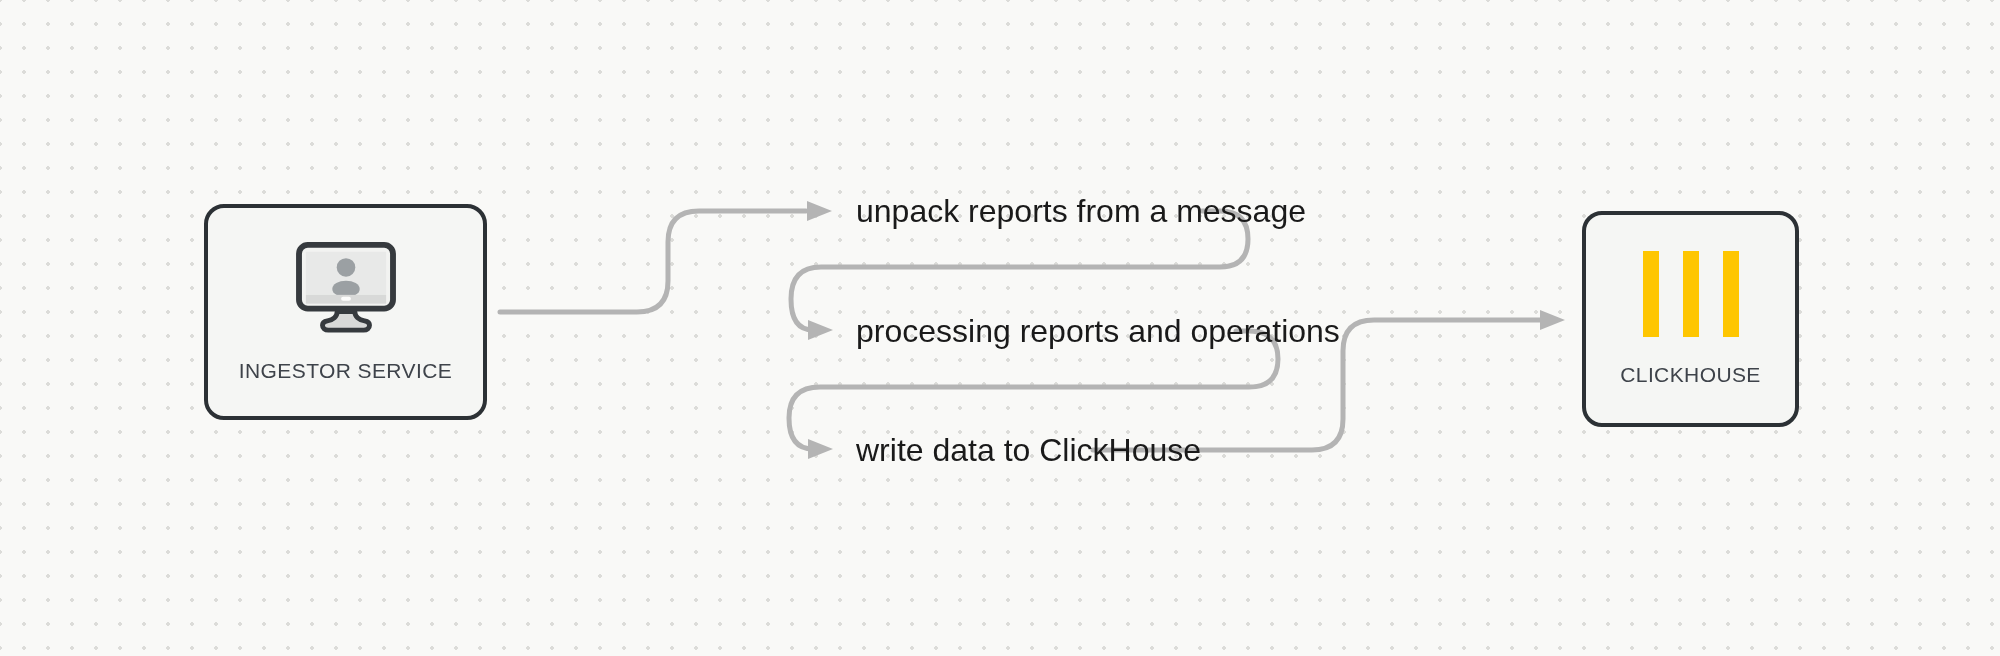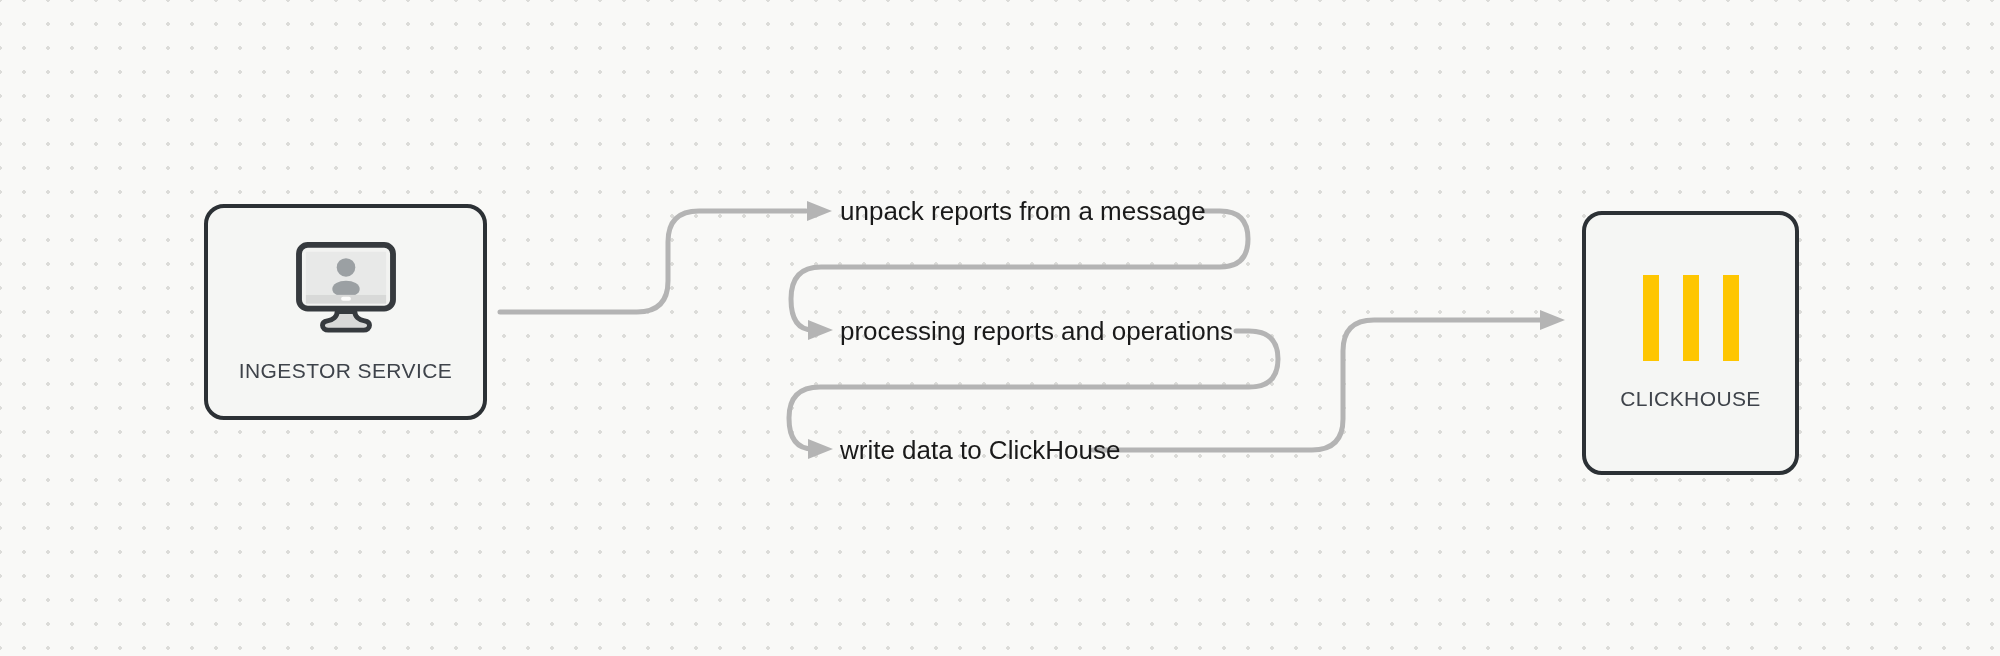--- a/index.html
+++ b/index.html
@@ -27,21 +27,21 @@
     box-sizing:border-box;
     background: var(--node-fill, #f5f6f4);
     border: 4px solid var(--node-border, #2c3135);
     border-radius: 20px;
     display:flex;
     flex-direction:column;
     align-items:center;
     justify-content:center;
   }
   #node-ingestor   { left:204px; top:204px; width:283px; height:216px; gap:24px; }
-  #node-clickhouse { left:1582px; top:211px; width:217px; height:264px; gap:26px; }
+  #node-clickhouse { left:1582px; top:211px; width:217px; height:216px; gap:26px; }
 
   .caption {
     font-size: 21px;
     letter-spacing: 0.4px;
     color: var(--caption-text, #3e434a);
     white-space: nowrap;
   }
 
   
   .ch-logo { display:flex; gap:24px; height:86px; }
@@ -52,24 +52,25 @@
   .mi-screen { fill:#e8e9e8; }
   .mi-person { fill: var(--icon-person, #9ba0a3); }
   .mi-bezel  { fill:#d8d9d8; }
   .mi-notch  { fill:#fdfdfc; }
   .mi-stand  { fill:#d8d9d8; stroke: var(--icon-dark, #363a3e); stroke-width:5; stroke-linejoin:round; }
 
   
   .step-label {
     position:absolute;
     transform: translateY(-50%);
-    font-size: 26px;
+    font-size: 32px;
     color: var(--label-text, #1a1a1a);
     white-space: nowrap;
     line-height: 1;
+    margin-left: 16px;
   }
   #step1 { left:840px; top:211px; }
   #step2 { left:840px; top:331px; }
   #step3 { left:840px; top:450px; }
 </style>
 </head>
 <body>
 
 <div class="canvas">
 

